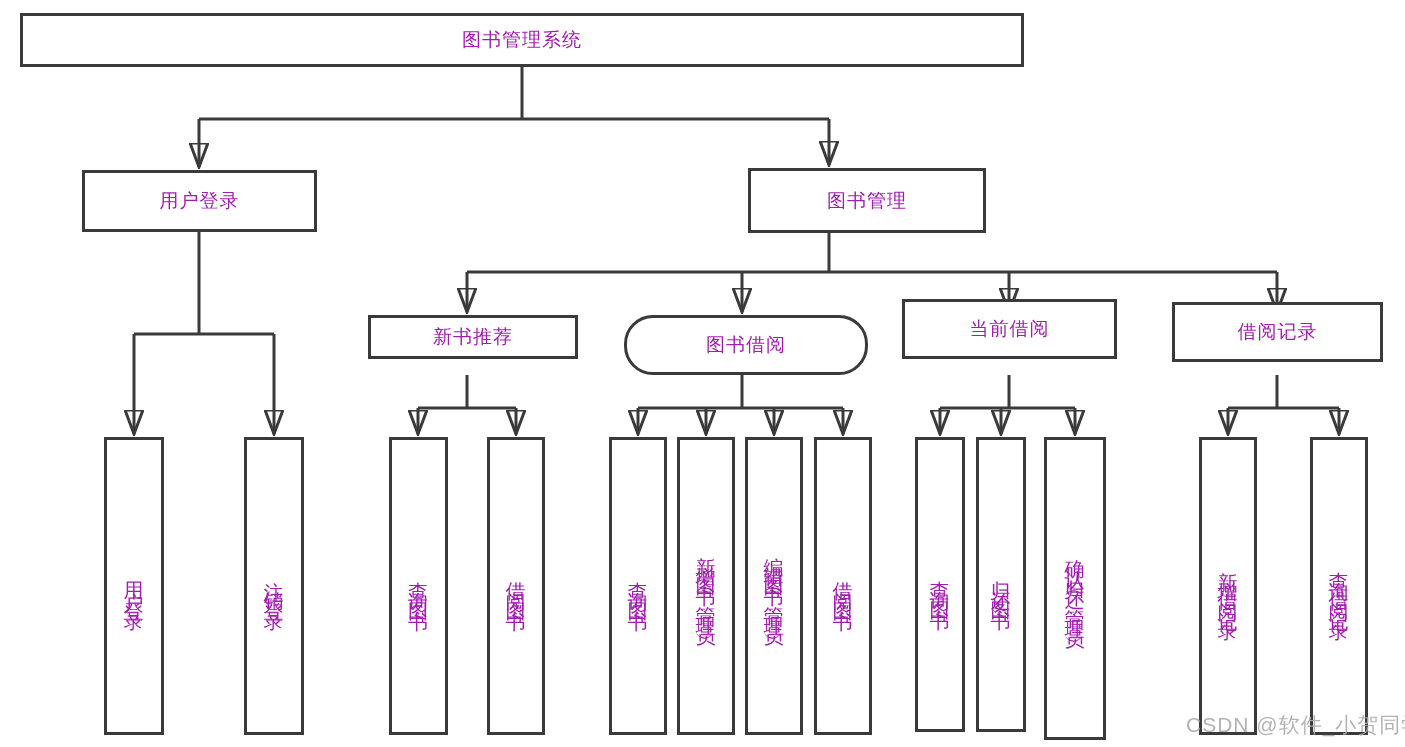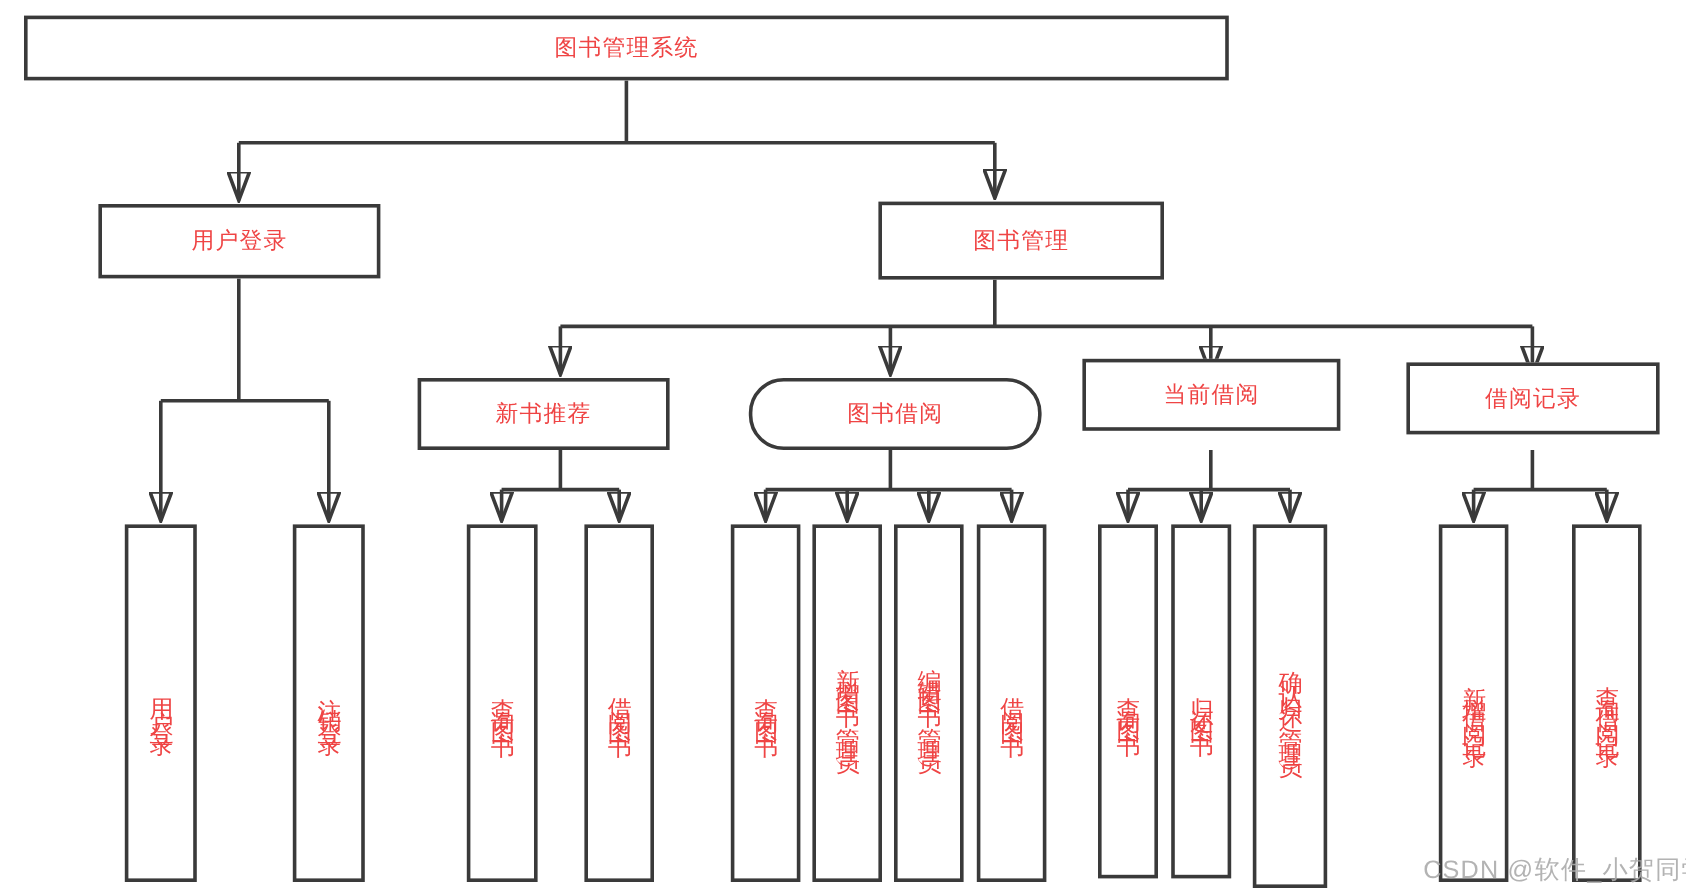--- a/index.html
+++ b/index.html
@@ -29,21 +29,21 @@
     fill: none;
   }
   .node {
     position: absolute;
     box-sizing: border-box;
     border: 3px solid #3a3a3a;
     background: #ffffff;
     display: flex;
     align-items: center;
     justify-content: center;
-    color: #ef4444;
+    color: #a21caf;
     font-size: 19px;
     letter-spacing: 1px;
     white-space: nowrap;
   }
   .leaf {
     writing-mode: vertical-rl;
     text-orientation: mixed;
     font-size: 20px;
     letter-spacing: 10px;
     white-space: normal;
@@ -109,23 +109,23 @@
 
     <path d="M1277 375 V408"></path>
     <path d="M1228 408 H1339"></path>
     <line x1="1228" y1="408" x2="1228" y2="434" marker-end="url(#arw)"></line>
     <line x1="1339" y1="408" x2="1339" y2="434" marker-end="url(#arw)"></line>
   </svg>
 
   <div class="node" style="left:20px; top:13px; width:1004px; height:54px;">图书管理系统</div>
 
   <div class="node" style="left:82px; top:170px; width:235px; height:62px;">用户登录</div>
-  <div class="node" style="left:732px; top:168px; width:238px; height:65px;">图书管理</div>
+  <div class="node" style="left:748px; top:168px; width:238px; height:65px;">图书管理</div>
 
-  <div class="node" style="left:348px; top:315px; width:210px; height:60px;">新书推荐</div>
+  <div class="node" style="left:368px; top:315px; width:210px; height:44px;">新书推荐</div>
   <div class="node" style="left:624px; top:315px; width:244px; height:60px;border-radius:29px;">图书借阅</div>
   <div class="node" style="left:902px; top:299px; width:215px; height:60px;">当前借阅</div>
   <div class="node" style="left:1172px; top:302px; width:211px; height:60px;">借阅记录</div>
 
   <div class="node leaf" style="left:104px; top:437px; width:60px; height:298px;">用户登录</div>
   <div class="node leaf" style="left:244px; top:437px; width:60px; height:298px;">注销登录</div>
 
   <div class="node leaf" style="left:389px; top:437px; width:59px; height:298px;">查询图书</div>
   <div class="node leaf" style="left:487px; top:437px; width:58px; height:298px;">借阅图书</div>
 

